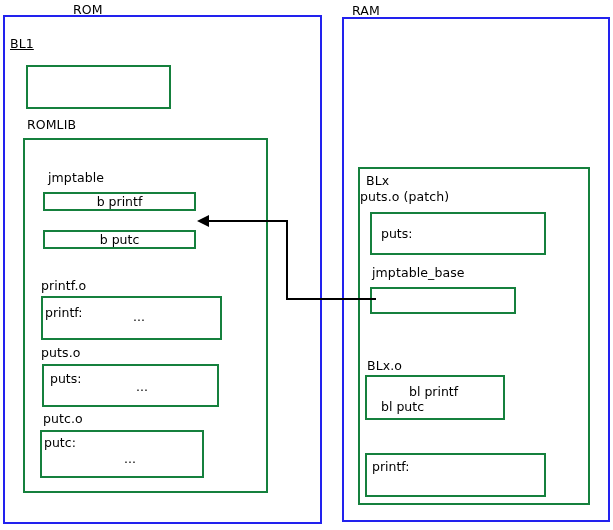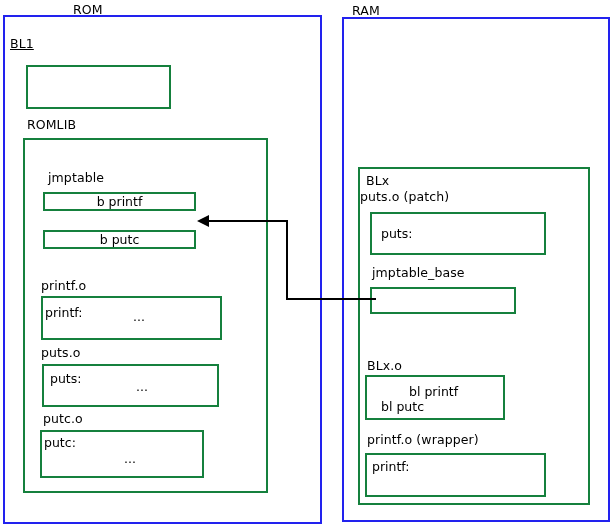--- a/index.html
+++ b/index.html
@@ -140,21 +140,20 @@
   <div class="box" style="left:370px; top:287px; width:146px; height:27px;">
     <span class="boxtext" style="left:6px; top:4px;"></span>
   </div>
 
   <div class="label" style="left:367px; top:359px;">BLx.o</div>
   <div class="box" style="left:365px; top:375px; width:140px; height:45px;">
     <span class="boxtext" style="left:14px; top:8px;margin-left:28px;">bl printf</span>
     <span class="boxtext" style="left:14px; top:23px;">bl putc</span>
   </div>
 
-  <div class="label" style="left:367px; top:433px;">printf.o (wrapper)</div>
   <div class="box" style="left:365px; top:453px; width:181px; height:44px;">
     <span class="boxtext" style="left:5px; top:5px;">printf:</span>
   </div>
 
   <div class="hline" style="left:286px; top:298px; width:90px;"></div>
   <div class="vline" style="left:286px; top:220px; height:80px;"></div>
   <div class="hline" style="left:208px; top:220px; width:80px;"></div>
   <div class="arrowhead" style="left:197px; top:215px;"></div>
 
 </div>

